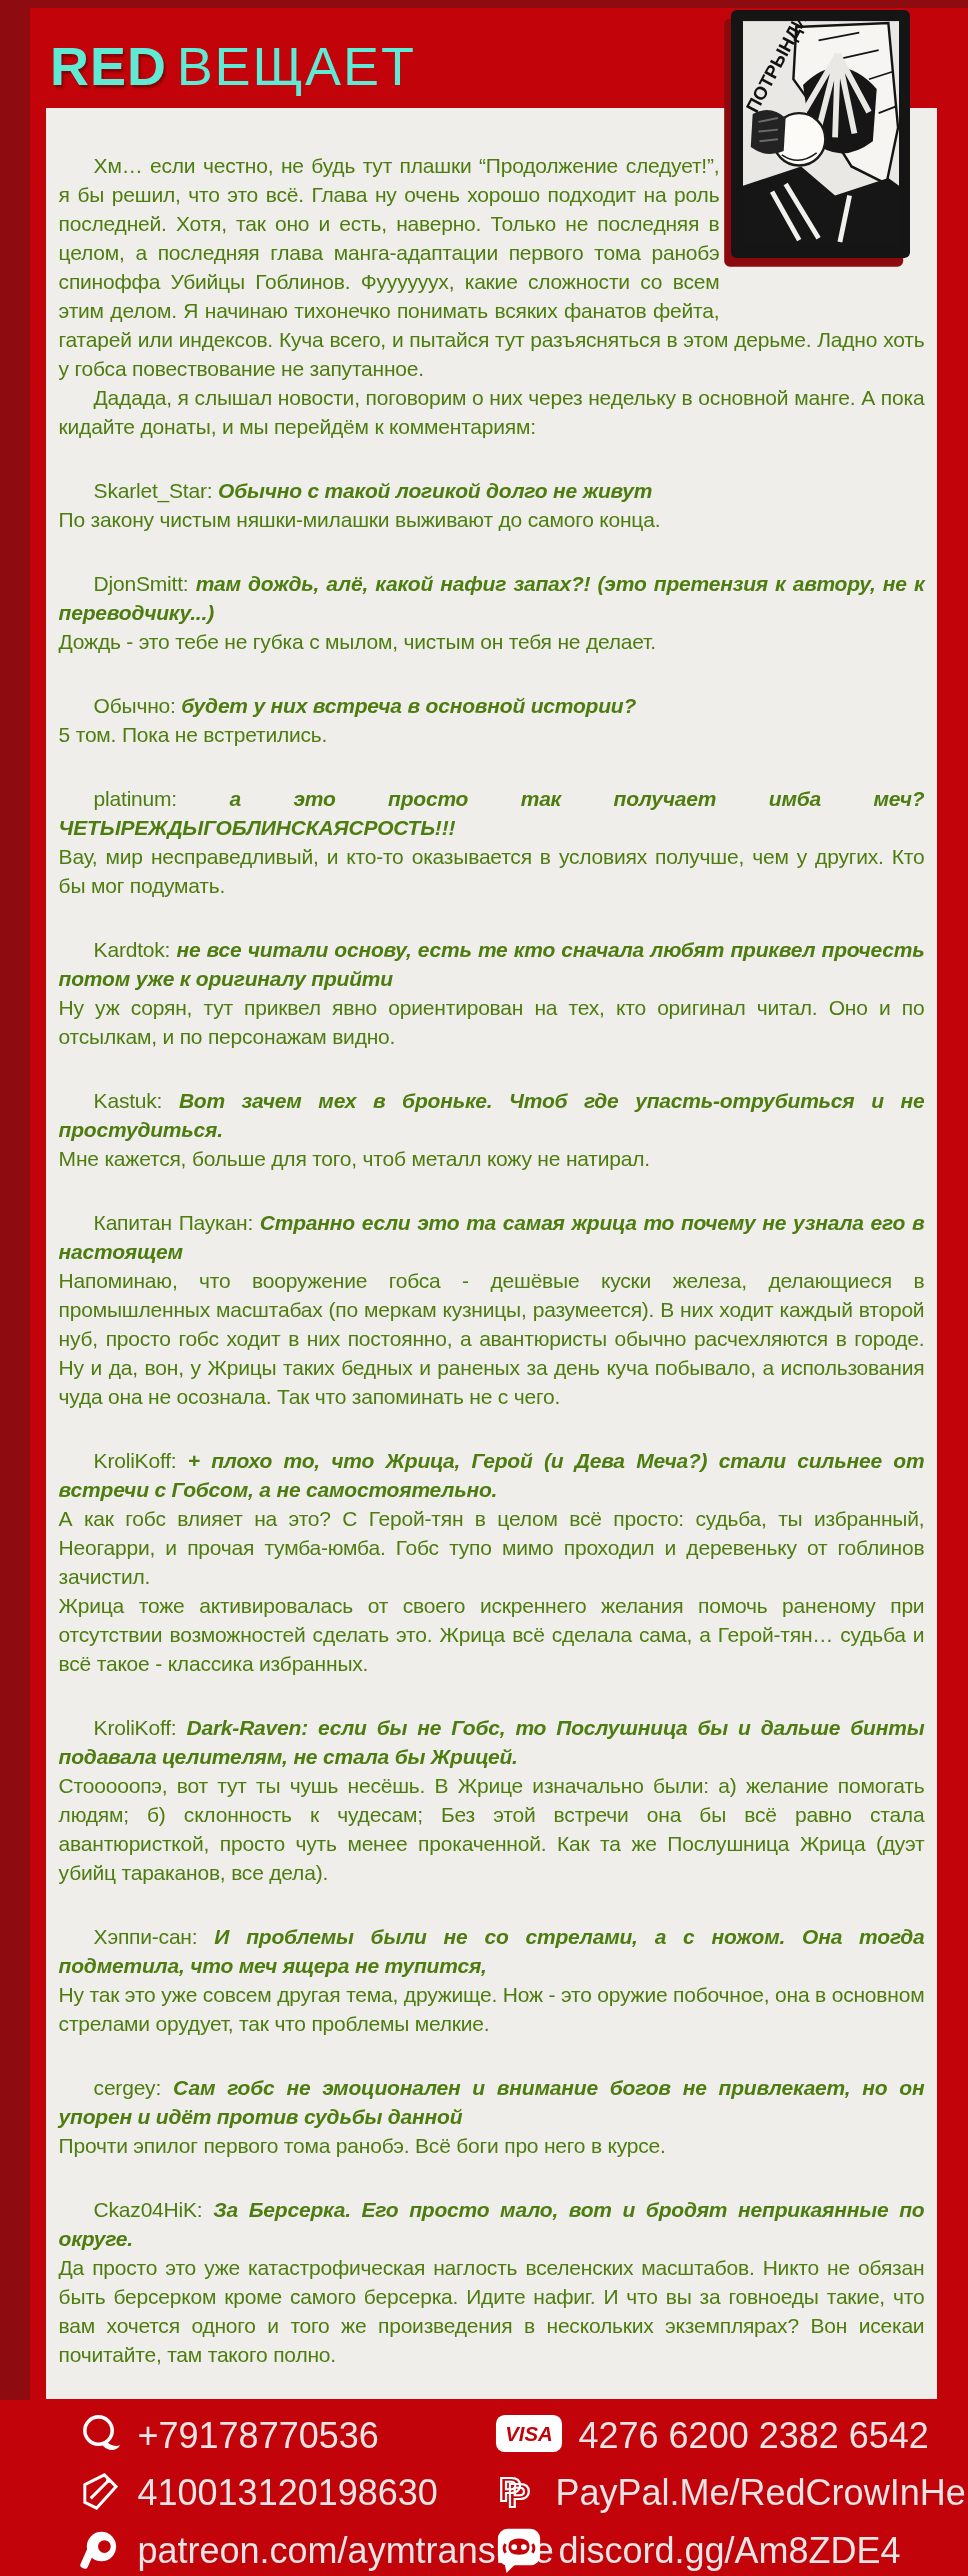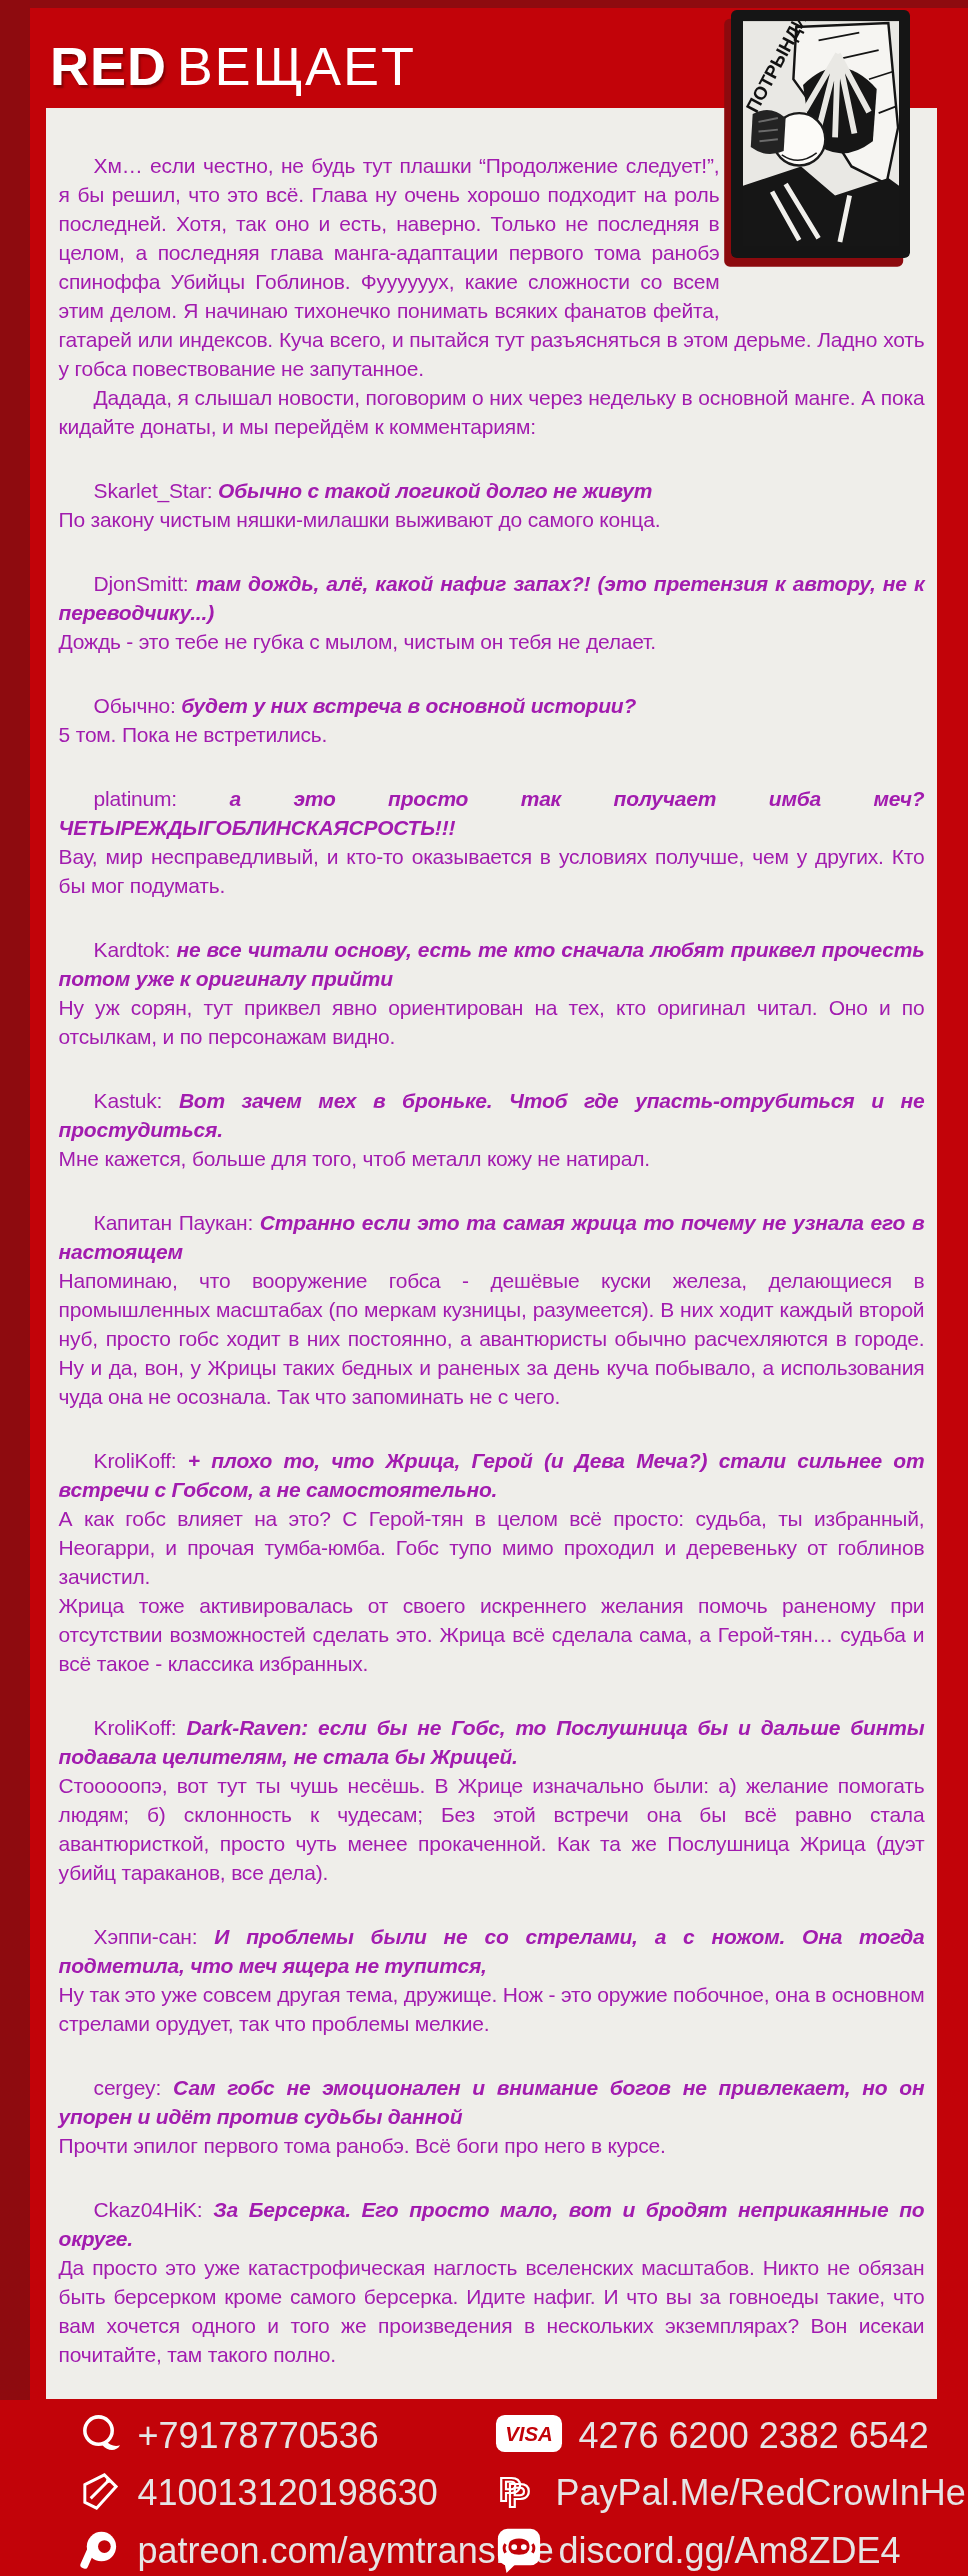--- a/index.html
+++ b/index.html
@@ -4,28 +4,28 @@
 <style>
   html,body{margin:0;padding:0;}
   body{
     width:968px;height:2576px;position:relative;overflow:hidden;
     background:#c20309;
     font-family:"Liberation Sans","DejaVu Sans",sans-serif;
   }
   .frame-top{position:absolute;left:0;top:0;width:968px;height:7.7px;background:#8e0b0f;}
   .frame-left{position:absolute;left:0;top:0;width:30px;height:2400px;background:#8e0b0f;}
 
-  .header{position:absolute;left:50px;top:39px;color:#ffffff;font-size:54px;line-height:1;white-space:nowrap;}
+  .header{position:absolute;left:50px;top:39px;color:#5eead4;font-size:54px;line-height:1;white-space:nowrap;}
   .header .t-red{font-weight:800;letter-spacing:1px;text-shadow:1.9px 2.9px 1.9px rgba(60,0,0,.45);}
   .header .t-rest{font-weight:400;letter-spacing:1.9px;margin-left:9.7px;}
 
   .card{
     position:absolute;left:46px;top:108px;width:891px;height:2291px;
     background:#efeeea;box-sizing:border-box;padding:43px 12.6px 0 12.6px;
-    color:#a21caf;font-size:21px;line-height:29px;overflow:hidden;
+    color:#4d7c0f;font-size:21px;line-height:29px;overflow:hidden;
     letter-spacing:-0.2px;
   }
   .comic-spacer{float:right;width:205px;height:153px;}
   .para{margin:0;text-indent:35px;text-align:justify;}
   .comment{margin-top:35px;}
   .q{margin:0;text-indent:35px;text-align:justify;}
   .q .user{font-weight:400;margin-top:41px;}
   .q .qtext{font-weight:bold;font-style:italic;}
   .ans{margin:0;text-align:justify;}
 

